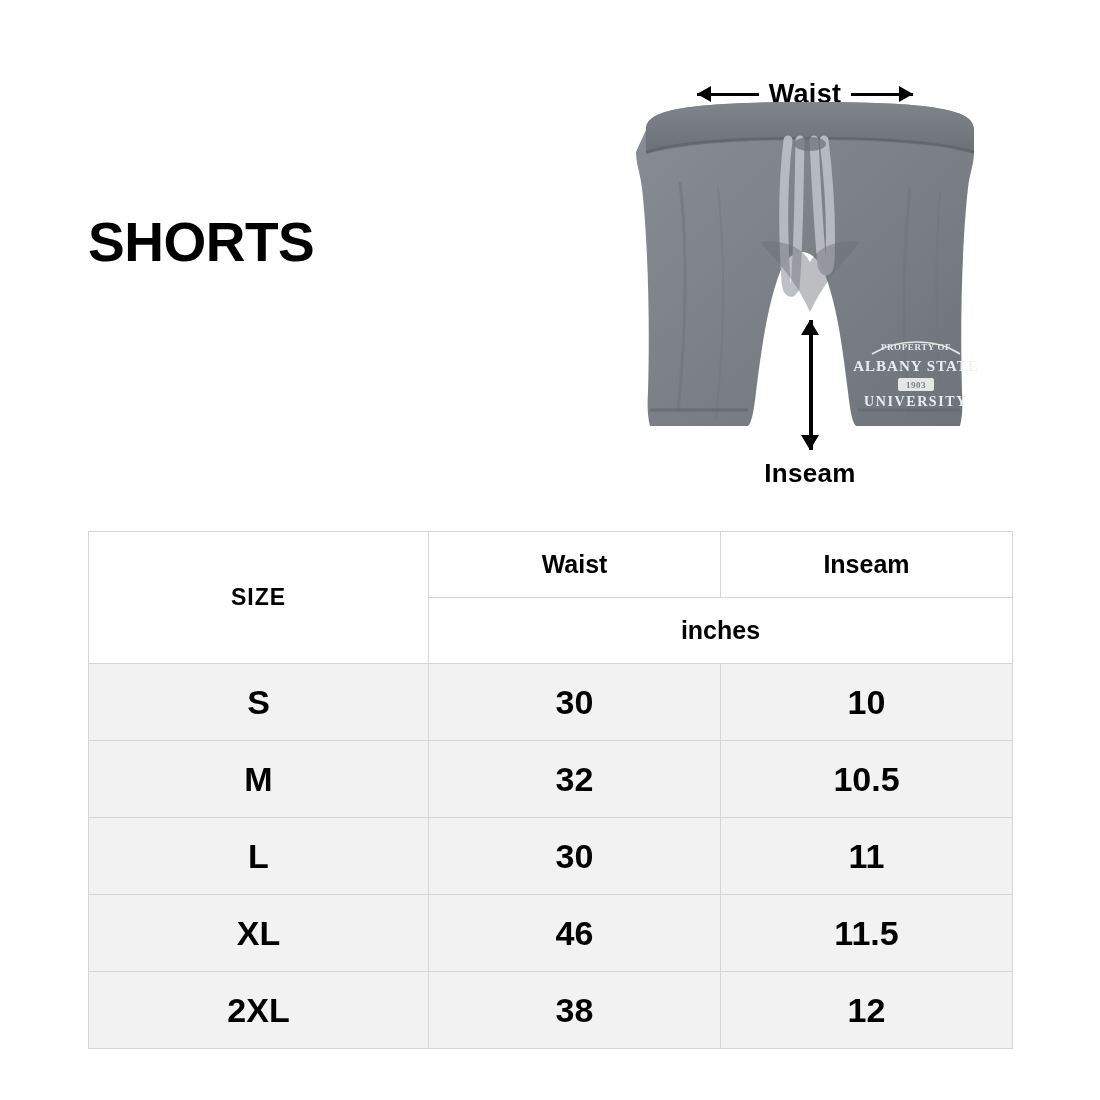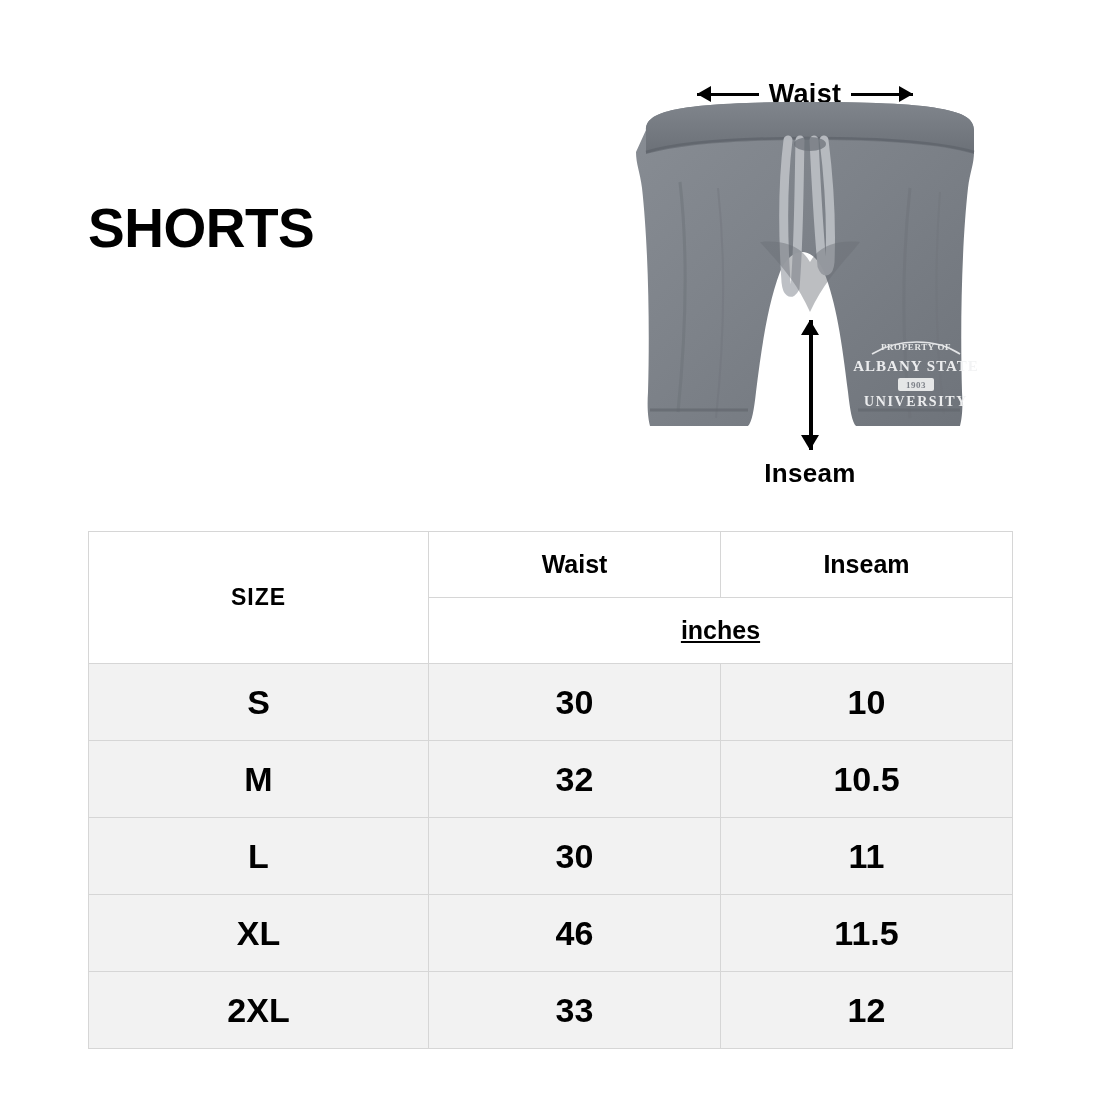--- a/index.html
+++ b/index.html
@@ -11,21 +11,21 @@
     font-family: "Liberation Sans", sans-serif;
     color: #000000;
     position: relative;
     overflow: hidden;
   }
 
   
   #title-block {
     position: absolute;
     left: 88px;
-    top: 198px;
+    top: 212px;
     width: 440px;
   }
   #title-block .line {
     font-size: 55px;
     font-weight: bold;
     letter-spacing: -0.5px;
     line-height: 1.12;
     white-space: nowrap;
   }
 
@@ -148,21 +148,20 @@
   }
   .cell-measure-header {
     font-size: 25px;
     font-weight: bold;
     height: 66px;
   }
   .cell-units {
     font-size: 25px;
     font-weight: bold;
     height: 66px;
-    text-decoration: underline;
   }
   .data-row td {
     height: 77px;
     font-size: 34px;
     font-weight: bold;
     background: #f2f2f2;
   }
 </style>
 </head>
 <body>
@@ -282,17 +281,17 @@
       <td>30</td>
       <td>11</td>
     </tr>
     <tr class="data-row">
       <td>XL</td>
       <td>46</td>
       <td>11.5</td>
     </tr>
     <tr class="data-row">
       <td>2XL</td>
-      <td>33</td>
+      <td>38</td>
       <td>12</td>
     </tr>
   </tbody>
 </table>
 
 </body></html>

